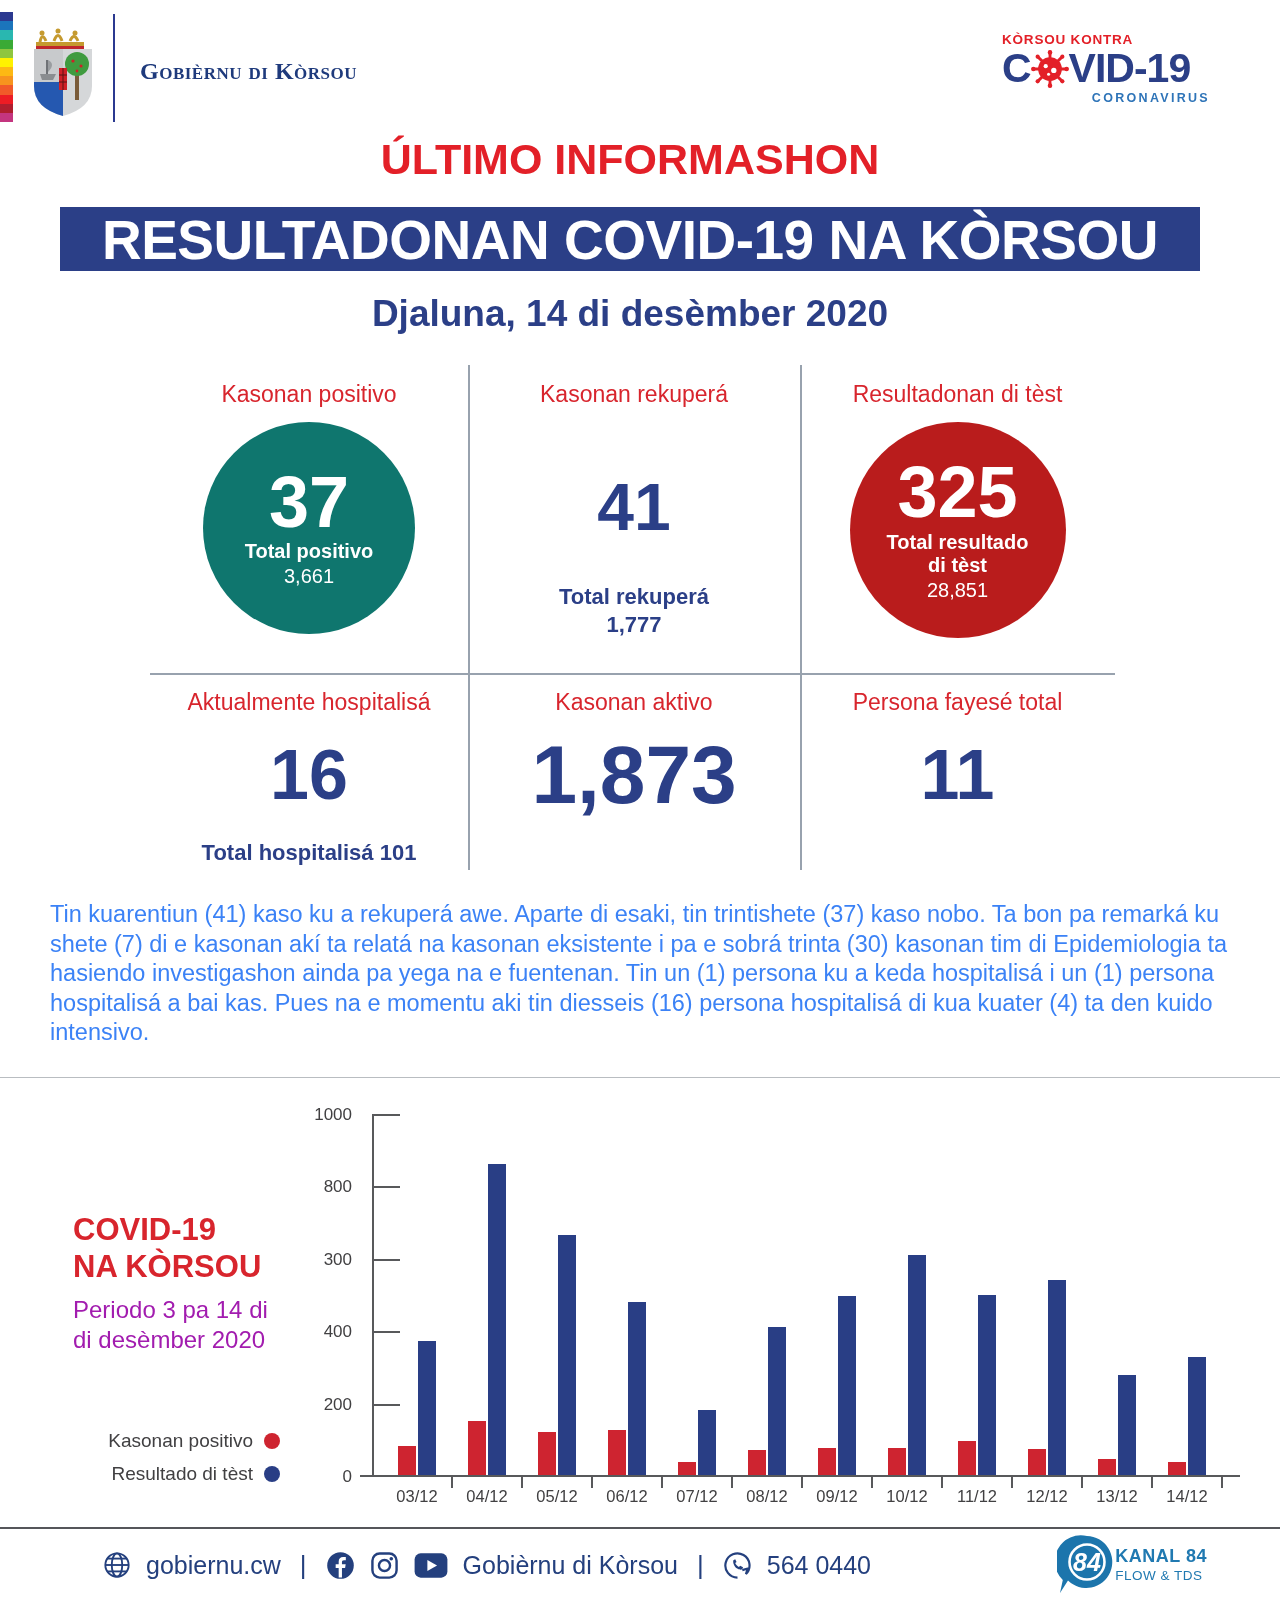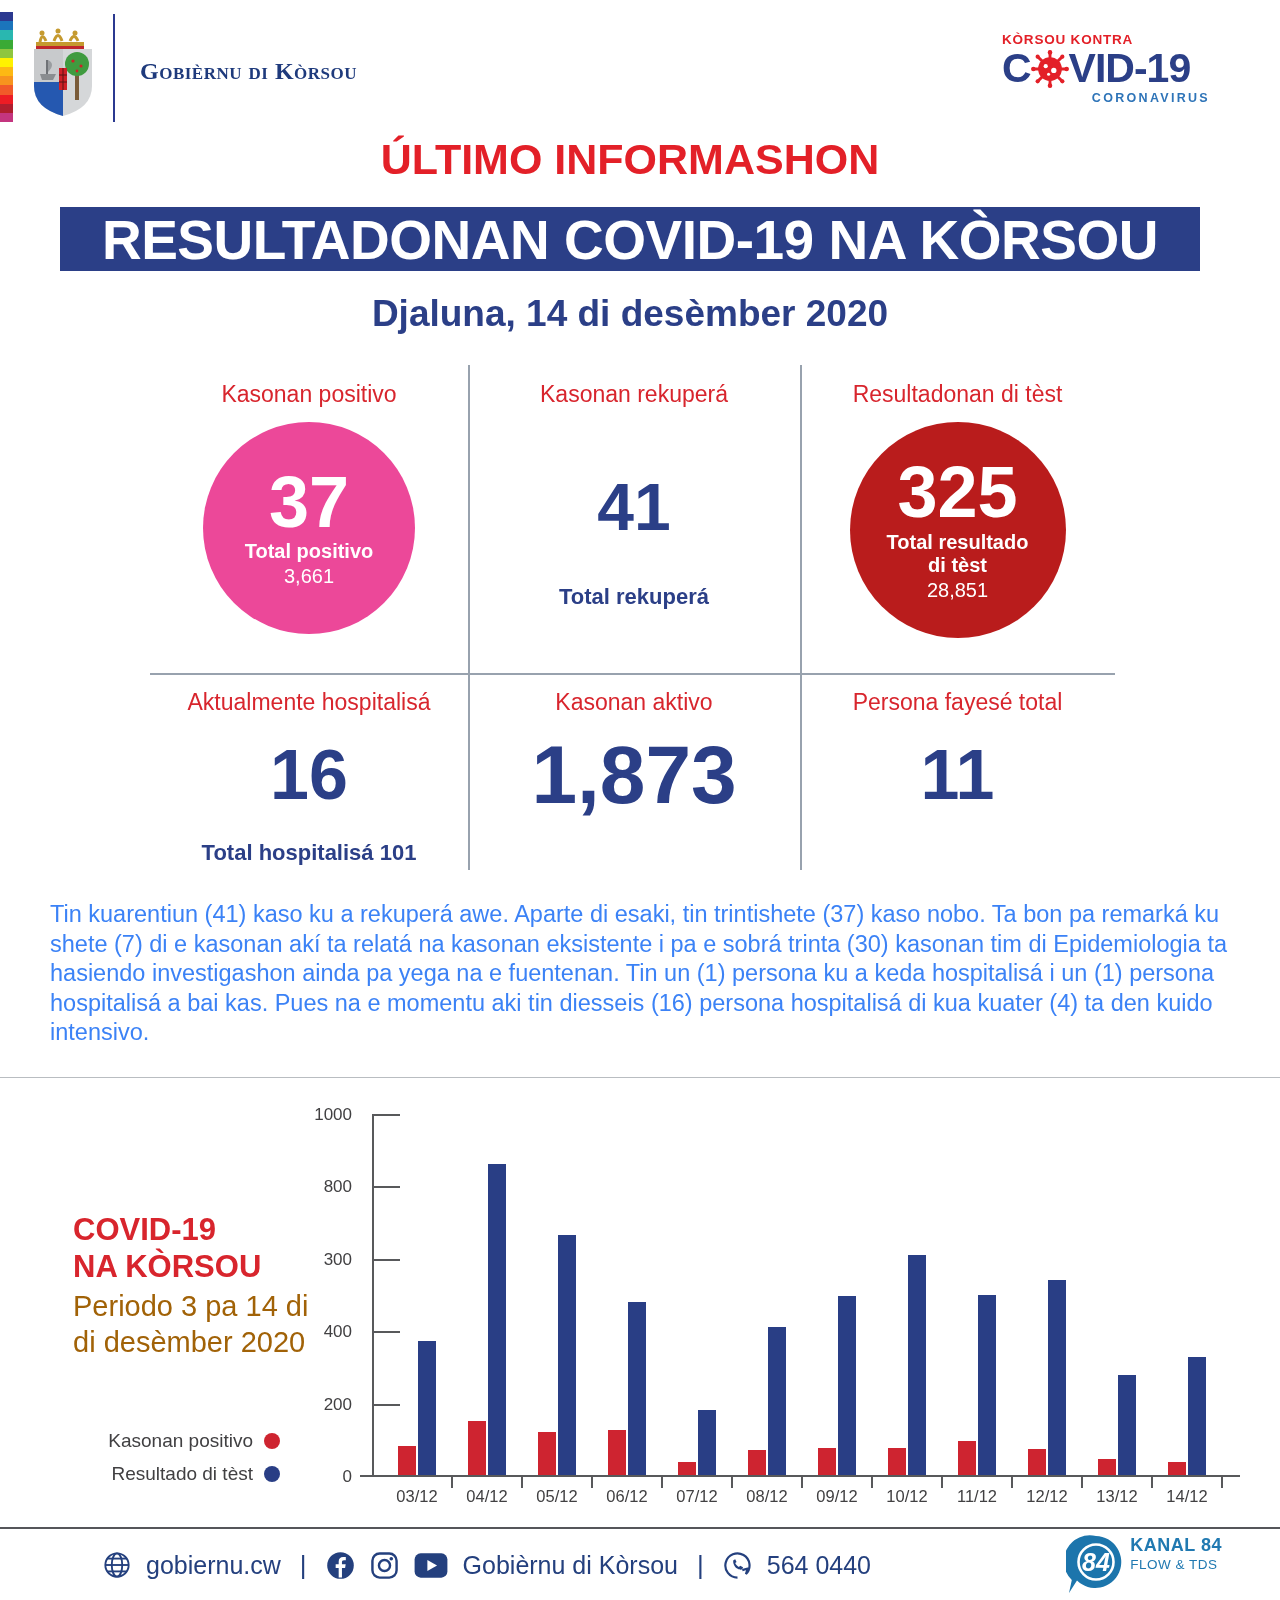--- a/index.html
+++ b/index.html
@@ -21,57 +21,57 @@
   #banner{left:60px;top:207px;width:1140px;height:64px;background:#2b3f87;color:#fff;font-weight:700;font-size:55px;text-align:center;line-height:66px;letter-spacing:-.5px;}
   #date{left:0;top:293px;width:1260px;text-align:center;color:#2b3f87;font-weight:700;font-size:37px;}
 
   
   #stats{left:150px;top:365px;width:965px;height:505px;}
   .vline{position:absolute;top:0;bottom:0;width:1.5px;background:#98a2ae;}
   .hline{position:absolute;left:0;right:0;top:308px;height:1.5px;background:#98a2ae;}
   .cell{position:absolute;text-align:center;}
   .cell-title{font-size:23px;color:#d8252d;margin-top:16px;}
   .circle{border-radius:50%;margin:14px auto 0;display:flex;flex-direction:column;align-items:center;justify-content:center;color:#fff;}
-  .circle.red{width:212px;height:212px;background:#ec4899;}
+  .circle.red{width:212px;height:212px;background:#0f766e;}
   .circle.blue{width:216px;height:216px;background:#b91c1c;}
   .big-num{color:#2b3f87;font-weight:700;line-height:1;}
   .circ-num{font-size:72px;font-weight:700;line-height:.95;}
   .circ-sub{font-size:20px;font-weight:700;margin-top:4px;}
   .circ-sub2{font-size:20px;margin-top:2px;}
   .navy-sub{color:#2b3f87;font-weight:700;font-size:22px;}
 
   
   #paragraph{left:50px;top:900px;width:1190px;font-size:23.5px;line-height:1.26;color:#3b82f6;}
 
   
   #sec-divider{left:0;top:1077px;width:1280px;height:1px;background:#b9bdc1;}
   #foot-divider{left:0;top:1527px;width:1280px;height:2px;background:#55565a;}
 
   
   #chart-title{left:73px;top:1212px;width:290px;}
   #chart-title .t{color:#d8252d;font-weight:700;font-size:31px;line-height:1.18;}
-  #chart-title .s{color:#a16207;font-size:29px;line-height:1.24;margin-top:4px;}
+  #chart-title .s{color:#a21caf;font-size:24px;line-height:1.24;margin-top:10px;}
   #chart-legend{left:55px;top:1424px;width:225px;}
   .legend-row{display:flex;align-items:center;justify-content:flex-end;gap:11px;height:33px;}
   .legend-label{font-size:19px;color:#414042;}
   .legend-dot{width:16px;height:16px;border-radius:50%;display:inline-block;}
   #chart-plot{left:360px;top:1115px;width:880px;height:362px;}
   #yaxis{position:absolute;left:12px;top:0;bottom:0;width:2px;background:#58595b;}
   #xaxis{position:absolute;left:0;bottom:0;width:880px;height:2px;background:#58595b;}
   .ytick{position:absolute;left:12px;width:28px;height:2px;background:#58595b;}
   .ylab{position:absolute;left:-58px;width:50px;text-align:right;font-size:17px;color:#414042;}
   .xtick{position:absolute;width:2px;height:11px;bottom:-11px;background:#58595b;}
   .xlab{position:absolute;top:calc(100% + 10px);width:64px;text-align:center;font-size:16.5px;color:#414042;}
   .bar{position:absolute;bottom:2px;width:18px;}
 
   
   #footer{left:0;top:1530px;width:1280px;height:70px;display:flex;align-items:center;padding-left:103px;box-sizing:border-box;gap:15px;color:#24407e;font-size:25px;}
   #footer .sep{font-size:26px;font-weight:400;color:#24407e;padding:0 4px;}
   #footer svg{display:block;}
-  #kanal{right:58px;top:1534px;display:flex;gap:6px;}
+  #kanal{right:73px;top:1534px;display:flex;align-items:center;gap:0;}
   #kanal .k1{color:#2079b1;font-weight:700;font-size:18px;letter-spacing:.5px;line-height:1.25;}
   #kanal .k2{color:#2079b1;font-size:13.5px;letter-spacing:.5px;line-height:1.25;}
 </style>
 </head>
 <body>
 
 <div class="abs" id="rainbow">
     <div class="rb" style="background: rgb(43, 57, 144);"></div>
     <div class="rb" style="background: rgb(27, 117, 188);"></div>
     <div class="rb" style="background: rgb(41, 183, 176);"></div>
@@ -163,20 +163,21 @@
       <div class="circ-num">37</div>
       <div class="circ-sub">Total positivo</div>
       <div class="circ-sub2">3,661</div>
     </div>
   </div>
 
   <div class="cell" style="left:318px;top:0;width:332px;height:308px;">
     <div class="cell-title">Kasonan rekuperá</div>
     <div class="big-num" style="font-size:66px;margin-top:66px;">41</div>
     <div class="navy-sub" style="margin-top:44px;">Total rekuperá</div>
+    <div class="navy-sub" style="margin-top:2px;">1,777</div>
   </div>
 
   <div class="cell" style="left:650px;top:0;width:315px;height:308px;">
     <div class="cell-title">Resultadonan di tèst</div>
     <div class="circle blue">
       <div class="circ-num">325</div>
       <div class="circ-sub">Total resultado</div>
       <div class="circ-sub" style="margin-top:0;">di tèst</div>
       <div class="circ-sub2">28,851</div>
     </div>

